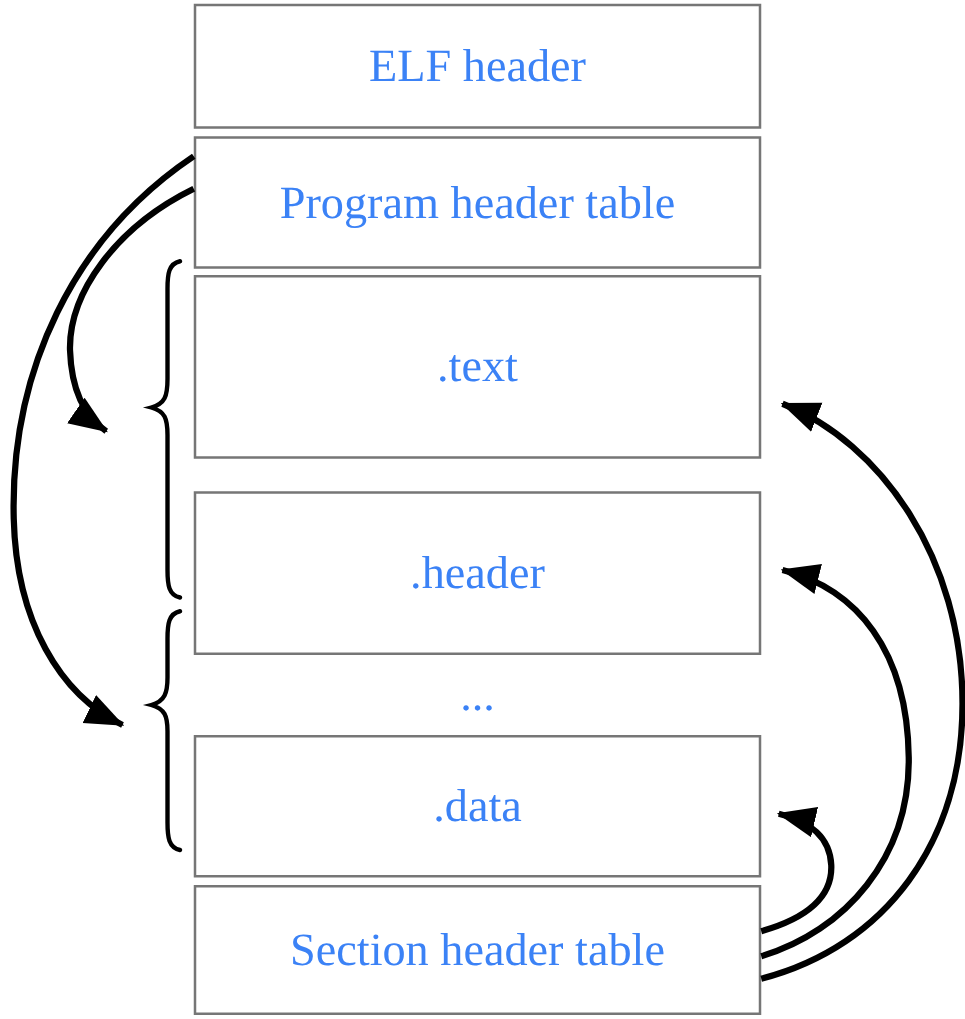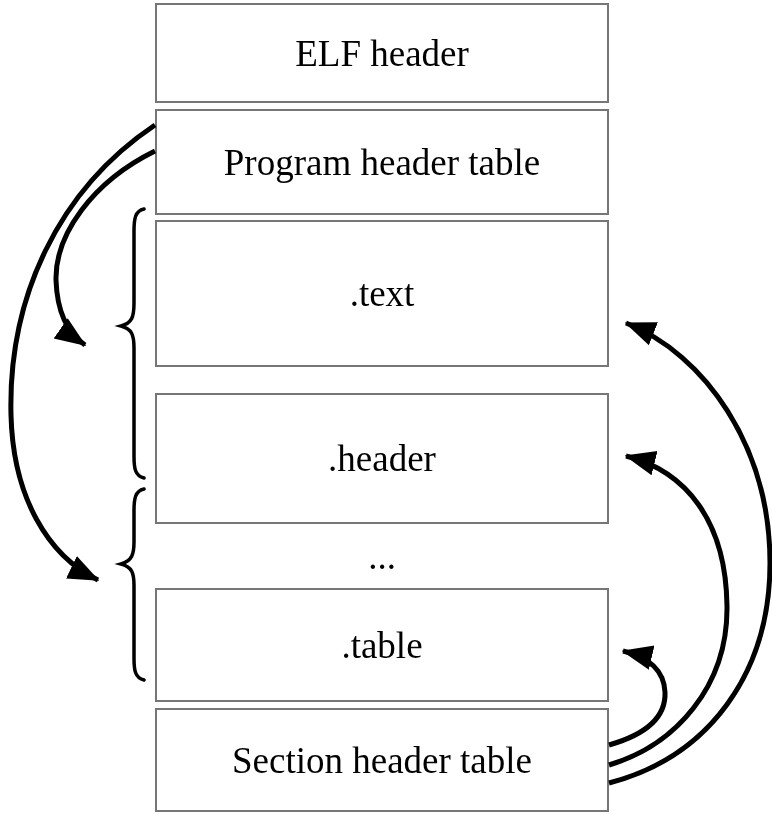--- a/index.html
+++ b/index.html
@@ -6,21 +6,21 @@
     margin: 0;
     padding: 0;
     background: #ffffff;
   }
   .canvas {
     position: relative;
     width: 772px;
     height: 815px;
     background: #ffffff;
     font-family: "Liberation Serif", "DejaVu Serif", serif;
-    color: #000000;
+    color: #3b82f6;
     overflow: hidden;
   }
   .box {
     position: absolute;
     left: 155px;
     width: 454px;
     box-sizing: border-box;
     border: 2px solid #767676;
     background: #ffffff;
     display: flex;
@@ -83,21 +83,21 @@
     <span>.text</span>
   </div>
 
   <div class="box b-rodata">
     <span>.header</span>
   </div>
 
   <div class="ellipsis">...</div>
 
   <div class="box b-data">
-    <span>.table</span>
+    <span>.data</span>
   </div>
 
   <div class="box b-section">
     <span>Section header table</span>
   </div>
 
   <svg class="overlay" width="772" height="815" viewBox="0 0 772 815">
     <defs>
       <marker id="ah" viewBox="0 0 10 8" refX="9.5" refY="4" markerWidth="31" markerHeight="27" markerUnits="userSpaceOnUse" orient="auto">
         <path d="M 0,0 L 10,4 L 0,8 Z" fill="#000000"></path>

